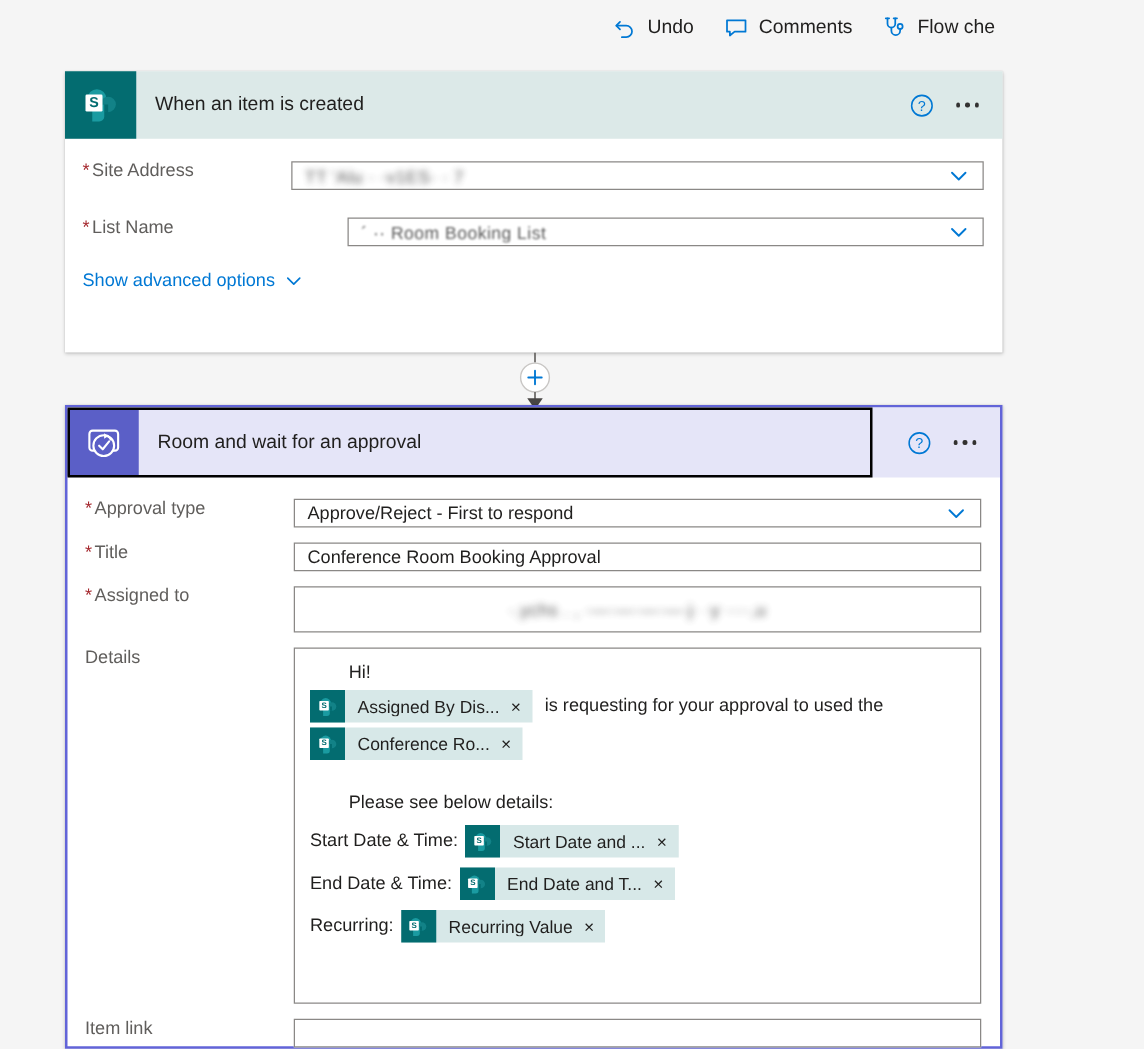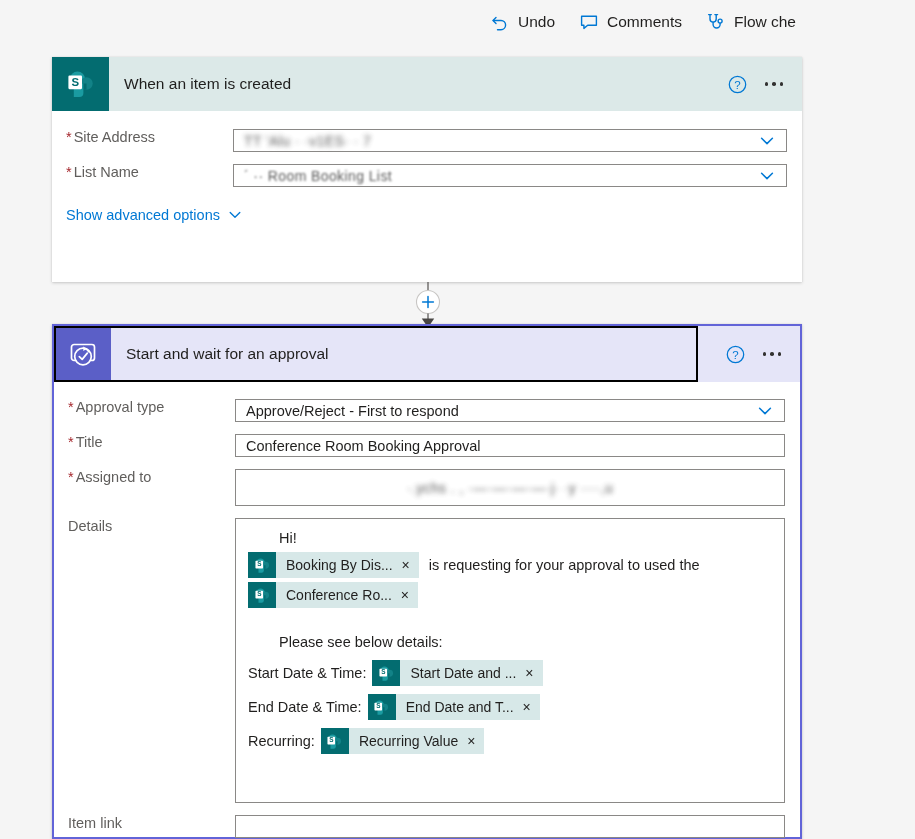--- a/index.html
+++ b/index.html
@@ -253,21 +253,21 @@
             <span class="blur b3">TT   'Alu             ·       ·v1ES·  ·     7</span>
             <span class="chev">
               <svg width="18" height="18" viewBox="0 0 18 18">
                   <path d="M3.6 6.2 L9 11.6 L14.4 6.2" fill="none" stroke="#0078d4" stroke-width="1.5" stroke-linecap="round" stroke-linejoin="round"></path>
                 </svg>
             </span>
           </div>
         </div>
       </div>
 
-      <div class="row" style="margin-top:12px;">
+      <div class="row" style="margin-top:22px;gap:45px;">
         <div class="lbl"><span class="req">*</span><span>List Name</span></div>
         <div class="field">
           <div class="input">
             <span class="blur" style="filter:blur(0.9px);">´      ··  Room Booking List</span>
             <span class="chev">
               <svg width="18" height="18" viewBox="0 0 18 18">
                   <path d="M3.6 6.2 L9 11.6 L14.4 6.2" fill="none" stroke="#0078d4" stroke-width="1.5" stroke-linecap="round" stroke-linejoin="round"></path>
                 </svg>
             </span>
           </div>
@@ -303,21 +303,21 @@
       <div class="head-focus"></div>
       <div class="head-icon ap">
         <svg width="36" height="36" viewBox="0 0 36 36">
           <rect x="6.5" y="8.5" width="23" height="16" rx="2.6" fill="none" stroke="#ffffff" stroke-width="1.7"></rect>
           <circle cx="18" cy="20.5" r="8.3" fill="#5b5fc7" stroke="#ffffff" stroke-width="1.7"></circle>
           <path d="M14.3 20.6 L17.2 23.4 L22.3 17.1" fill="none" stroke="#ffffff" stroke-width="1.7" stroke-linecap="round" stroke-linejoin="round"></path>
           <path d="M20.6 12.6 a6 6 0 0 1 3.1 3.0" fill="none" stroke="#ffffff" stroke-width="1.7" stroke-linecap="round"></path>
           <path d="M18.3 10.6 L21.8 12.8 L18.3 15.0 Z" fill="#ffffff"></path>
         </svg>
       </div>
-      <div class="head-title">Start and wait for an approval</div>
+      <div class="head-title">Room and wait for an approval</div>
       <div class="head-actions">
         <div class="help-btn">
           <svg width="21" height="21" viewBox="0 0 21 21">
               <circle cx="10.5" cy="10.5" r="8.2" fill="none" stroke="#0078d4" stroke-width="1.25"></circle>
               <text x="10.5" y="14.6" font-family="Liberation Sans, sans-serif" font-size="11.5" fill="#0078d4" text-anchor="middle">?</text>
             </svg>
         </div>
         <div class="dots-btn">
           <i></i>
             <i></i>
@@ -372,21 +372,21 @@
                 <span class="tk-ico">
                   <svg width="19" height="19" viewBox="0 0 34 34">
                       <circle cx="13.5" cy="12" r="7.6" fill="#1a9ba1"></circle>
                       <circle cx="22.5" cy="16.5" r="6.2" fill="#128287"></circle>
                       <path d="M22.5 22.7 a6.2 6.2 0 0 1 -6.2 -6.2 h6.2 z" fill="#036c70"></path>
                       <path d="M9.8 16.5 h9.6 v9.6 a4 4 0 0 1 -4 4 h-5.6 z" fill="#1a9ba1"></path>
                       <rect x="4.4" y="8.6" width="13.6" height="13.6" rx="1.1" fill="#ffffff"></rect>
                       <text x="11.2" y="18.6" font-family="Liberation Sans, sans-serif" font-size="11.4" font-weight="bold" fill="#036c70" text-anchor="middle">S</text>
                     </svg>
                 </span>
-                <span class="tk-lbl">Booking By Dis...</span>
+                <span class="tk-lbl">Assigned By Dis...</span>
                 <span class="tk-x">×</span>
               </span>
               <span class="d-after">is requesting for your approval to used the</span>
             </div>
 
             <div class="d-flow">
               <span class="token">
                 <span class="tk-ico">
                   <svg width="19" height="19" viewBox="0 0 34 34">
                       <circle cx="13.5" cy="12" r="7.6" fill="#1a9ba1"></circle>

